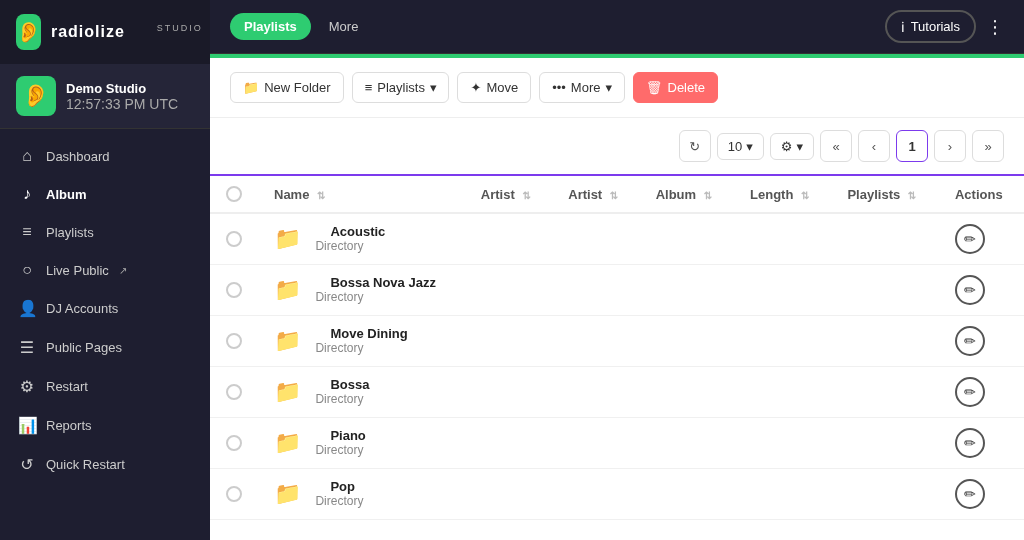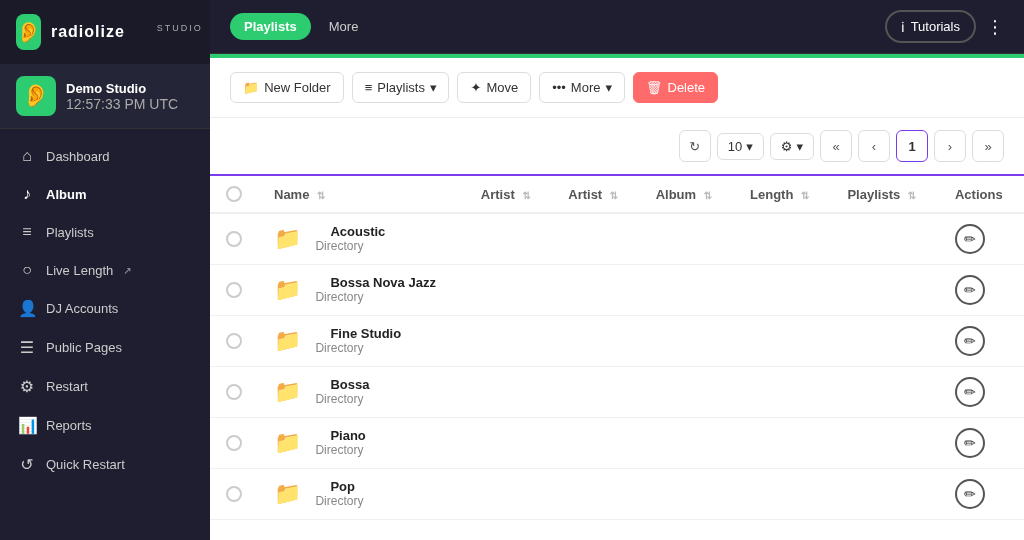--- a/index.html
+++ b/index.html
@@ -98,21 +98,21 @@
     <div class="nav-item active">
       <span class="nav-icon">♪</span>
       <span>Album</span>
     </div>
     <div class="nav-item">
       <span class="nav-icon">≡</span>
       <span>Playlists</span>
     </div>
     <div class="nav-item">
       <span class="nav-icon">○</span>
-      <span>Live Length</span>
+      <span>Live Public</span>
       <span style="font-size:10px;color:#aaa;">↗</span>
     </div>
     <div class="nav-item">
       <span class="nav-icon">👤</span>
       <span>DJ Accounts</span>
     </div>
     <div class="nav-item">
       <span class="nav-icon">☰</span>
       <span>Public Pages</span>
     </div>
@@ -272,21 +272,21 @@
         <button class="action-btn">✏</button>
       </td>
     </tr>
             <tr>
       <td class="radio-cell">
         <div class="radio-btn"></div>
       </td>
       <td style="display:flex;align-items:center;gap:4px;">
         <span class="folder-icon">📁</span>
         <div>
-          <div class="item-name">Fine Studio</div>
+          <div class="item-name">Move Dining</div>
           <div class="item-sub">Directory</div>
         </div>
       </td>
       <td></td>
       <td></td>
       <td></td>
       <td></td>
       <td></td>
       <td>
         <button class="action-btn">✏</button>

